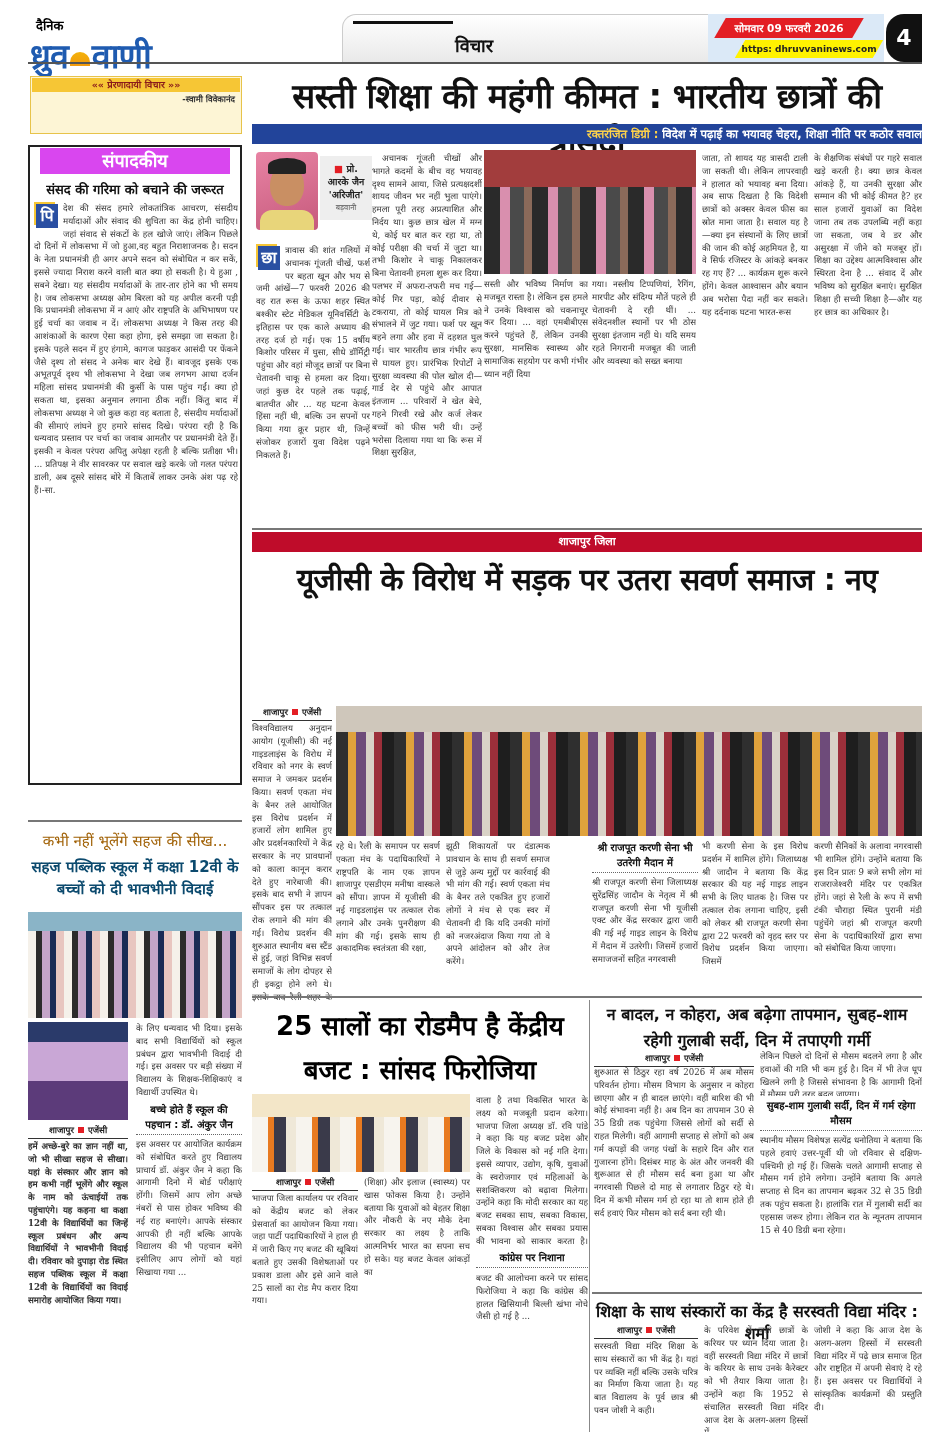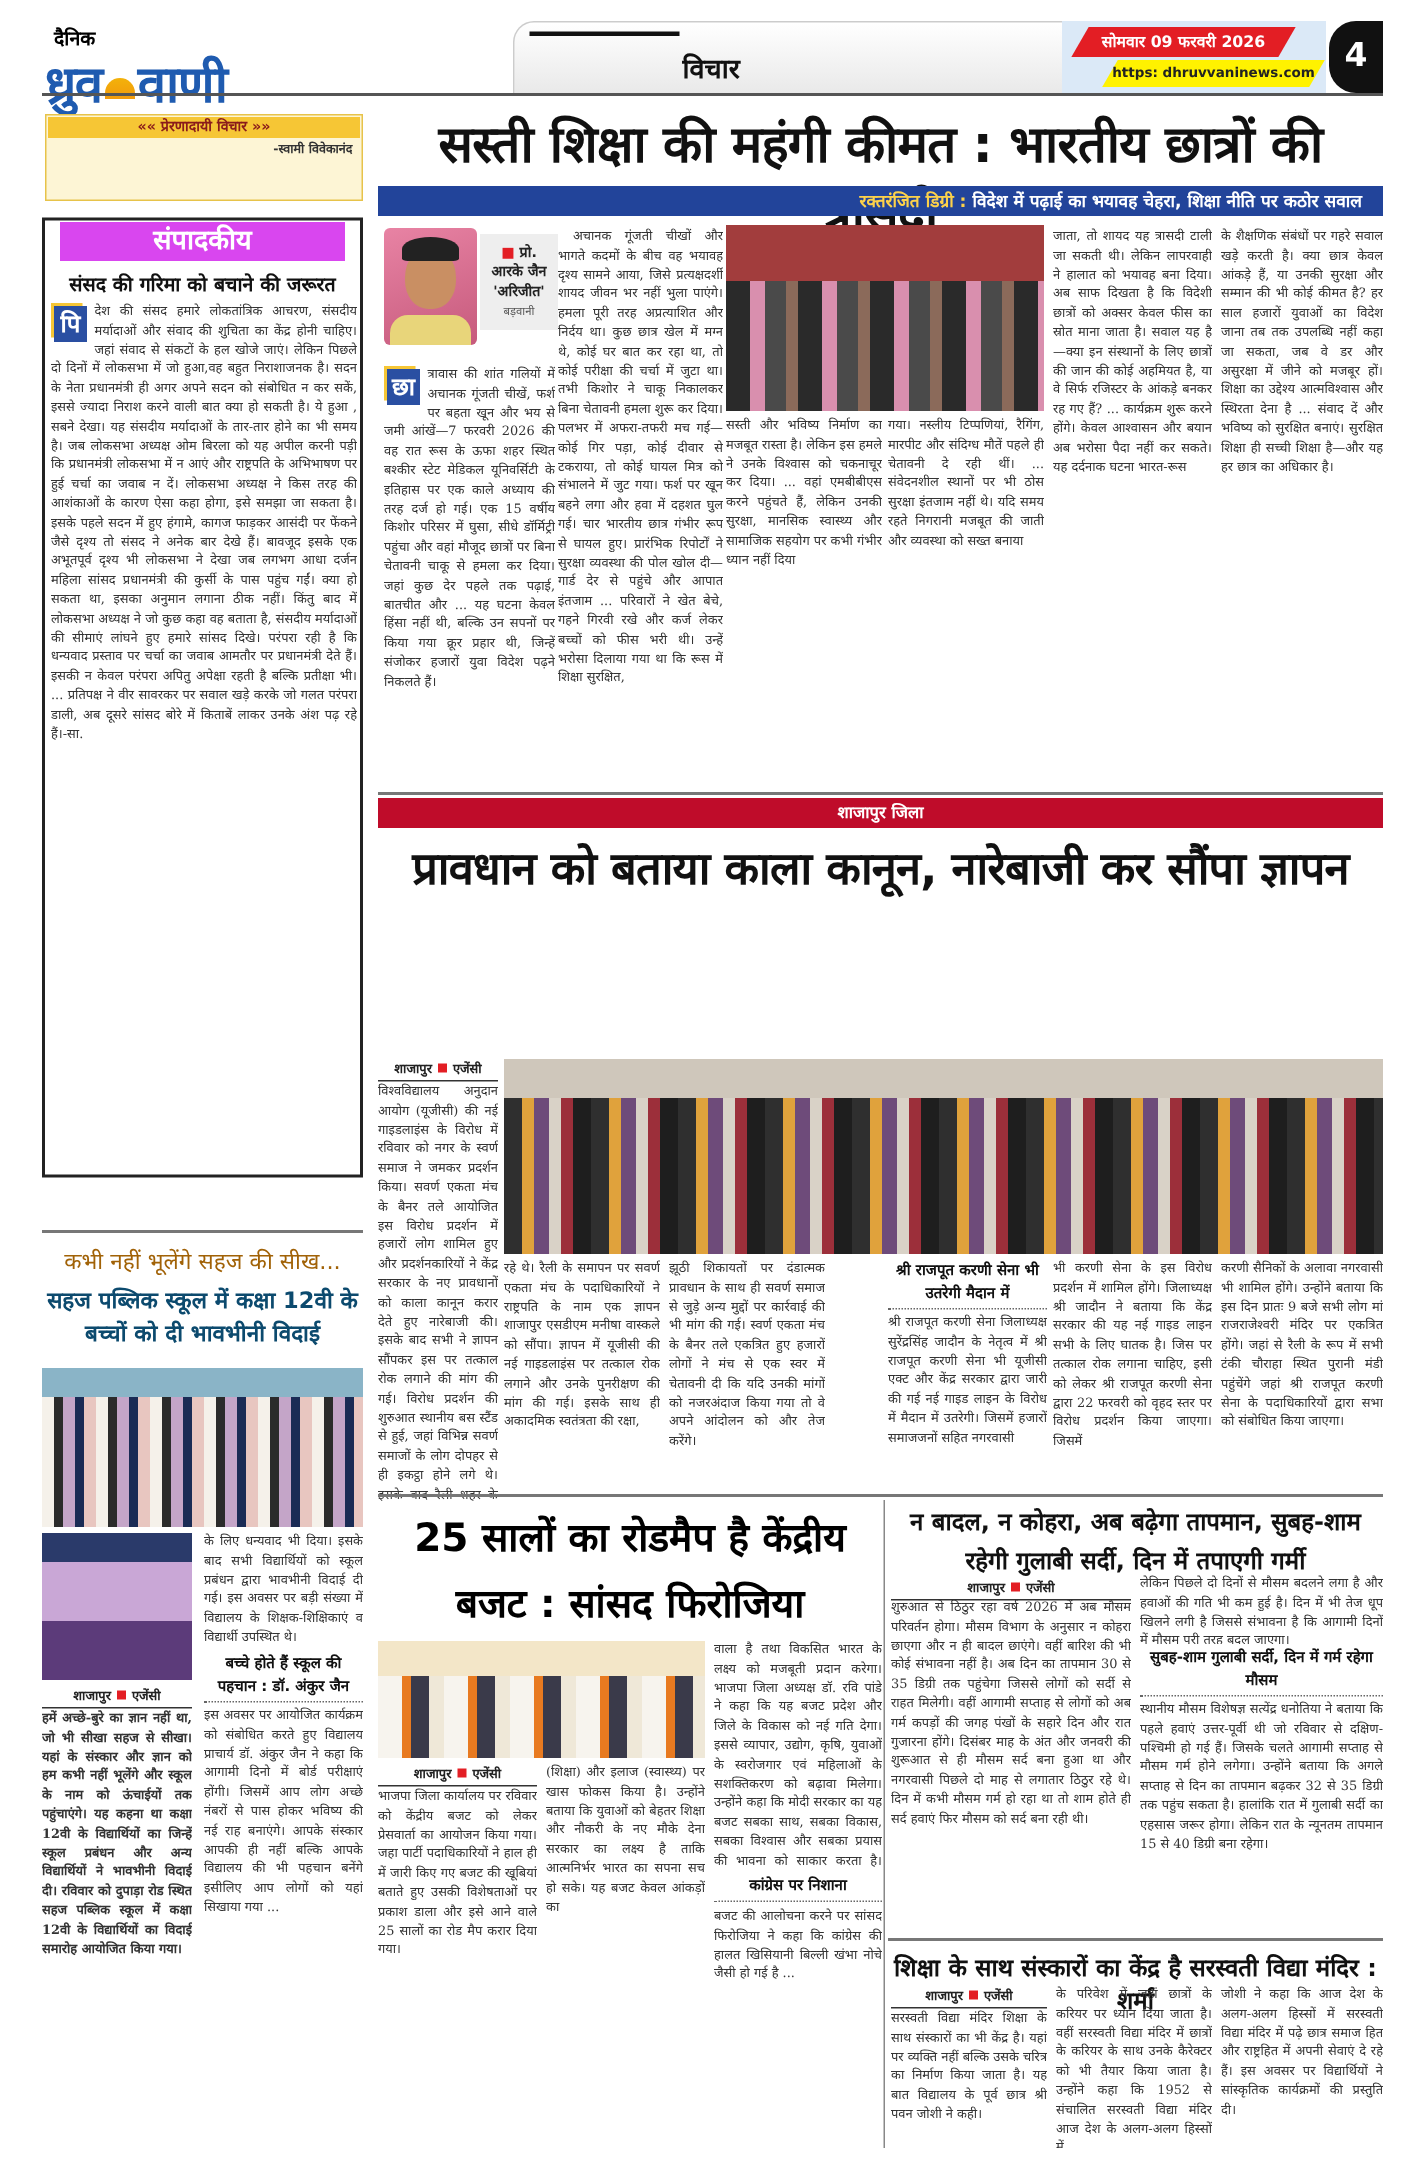--- a/index.html
+++ b/index.html
@@ -26,21 +26,21 @@
 .thought .hd{background:#f6c635;color:#8a1b1b;font-size:9.5px;font-weight:bold;text-align:center;height:14px;line-height:14px;margin:1px}
 .thought .bd{font-size:8.4px;line-height:12px;padding:2px 4px;color:#333;text-indent:12px}
 .thought .au{font-size:8.4px;text-align:right;padding-right:6px;font-weight:bold;color:#333}
 
 .edit-box{left:28px;top:145px;width:214px;height:640px;border:2px solid #222}
 .edit-hd{left:40px;top:148px;width:190px;height:26px;background:#d946ef;color:#fff;font-size:18px;font-weight:bold;text-align:center;line-height:26px}
 .edit-title{left:32px;top:180px;width:206px;font-size:13px;font-weight:bold;text-align:center;color:#111}
 .dropcap{width:22px;height:24px;background:#2a4fa2;color:#fff;font-weight:bold;font-size:16px;text-align:center;line-height:24px;box-shadow:-3px -3px 0 #f6c635;float:left;margin:2px 5px 0 2px}
 
 .h1{left:252px;top:72px;width:670px;font-size:34px;font-weight:bold;color:#111;text-align:center;letter-spacing:-0.5px}
-.subbar{left:252px;top:124px;width:670px;height:20px;background:#22449a;color:#fff;font-size:11.5px;font-weight:bold;text-align:right;padding-right:14px;line-height:20px}
+.subbar{left:252px;top:124px;width:670px;height:20px;background:#22449a;color:#fff;font-size:11.5px;font-weight:bold;text-align:right;padding-right:0;line-height:20px}
 .subbar .tag{color:#fcd14b}
 .author-photo{left:256px;top:152px;width:62px;height:78px;background:linear-gradient(160deg,#e883a4,#c65a7c);border-radius:4px;overflow:hidden}
 .author-photo .face{position:absolute;left:14px;top:12px;width:34px;height:42px;background:#c98f63;border-radius:50% 50% 45% 45%}
 .author-photo .hair{position:absolute;left:12px;top:6px;width:38px;height:16px;background:#222;border-radius:50% 50% 10% 10%}
 .author-photo .shirt{position:absolute;left:4px;top:58px;width:54px;height:24px;background:#e8d57a;border-radius:12px 12px 0 0}
 .author-name{left:320px;top:156px;width:52px;background:#eee;text-align:center;font-size:9.5px;font-weight:bold;line-height:13px;padding:6px 0}
 .author-name .pl{font-size:7.5px;font-weight:normal;color:#555}
 .photo{background:#888;overflow:hidden}
 .crowd{background:repeating-linear-gradient(90deg,#3a3a3a 0 14px,#6e6e6e 14px 22px,#b7a099 22px 30px,#2b2b2b 30px 42px)}
 .divider{height:3px;background:#777}
@@ -112,21 +112,21 @@
 <div class="abs txt" style="left:372px;top:152px;width:110px;height:374px;overflow:hidden;text-indent:10px">अचानक गूंजती चीखों और भागते कदमों के बीच वह भयावह दृश्य सामने आया, जिसे प्रत्यक्षदर्शी शायद जीवन भर नहीं भुला पाएंगे। हमला पूरी तरह अप्रत्याशित और निर्दय था। कुछ छात्र खेल में मग्न थे, कोई घर बात कर रहा था, तो कोई परीक्षा की चर्चा में जुटा था। तभी किशोर ने चाकू निकालकर बिना चेतावनी हमला शुरू कर दिया। पलभर में अफरा-तफरी मच गई—कोई गिर पड़ा, कोई दीवार से टकराया, तो कोई घायल मित्र को संभालने में जुट गया। फर्श पर खून बहने लगा और हवा में दहशत घुल गई। चार भारतीय छात्र गंभीर रूप से घायल हुए। प्रारंभिक रिपोर्टों ने सुरक्षा व्यवस्था की पोल खोल दी—गार्ड देर से पहुंचे और आपात इंतजाम ... परिवारों ने खेत बेचे, गहने गिरवी रखे और कर्ज लेकर बच्चों को फीस भरी थी। उन्हें भरोसा दिलाया गया था कि रूस में शिक्षा सुरक्षित,</div>
 <div class="abs photo crowd" style="left:484px;top:150px;width:212px;height:124px;background:linear-gradient(180deg,#a23d3d 0 30%,transparent 30%),repeating-linear-gradient(90deg,#2a2a2a 0 16px,#d98fae 16px 26px,#4a4a4a 26px 40px,#8b6a5a 40px 48px)"></div>
 <div class="abs txt" style="left:484px;top:278px;width:104px;height:248px;overflow:hidden">सस्ती और भविष्य निर्माण का मजबूत रास्ता है। लेकिन इस हमले ने उनके विश्वास को चकनाचूर कर दिया। ... वहां एमबीबीएस करने पहुंचते हैं, लेकिन उनकी सुरक्षा, मानसिक स्वास्थ्य और सामाजिक सहयोग पर कभी गंभीर ध्यान नहीं दिया</div>
 <div class="abs txt" style="left:592px;top:278px;width:104px;height:248px;overflow:hidden">गया। नस्लीय टिप्पणियां, रैगिंग, मारपीट और संदिग्ध मौतें पहले ही चेतावनी दे रही थीं। ... संवेदनशील स्थानों पर भी ठोस सुरक्षा इंतजाम नहीं थे। यदि समय रहते निगरानी मजबूत की जाती और व्यवस्था को सख्त बनाया</div>
 <div class="abs txt" style="left:702px;top:152px;width:106px;height:374px;overflow:hidden">जाता, तो शायद यह त्रासदी टाली जा सकती थी। लेकिन लापरवाही ने हालात को भयावह बना दिया। अब साफ दिखता है कि विदेशी छात्रों को अक्सर केवल फीस का स्रोत माना जाता है। सवाल यह है—क्या इन संस्थानों के लिए छात्रों की जान की कोई अहमियत है, या वे सिर्फ रजिस्टर के आंकड़े बनकर रह गए हैं? ... कार्यक्रम शुरू करने होंगे। केवल आश्वासन और बयान अब भरोसा पैदा नहीं कर सकते। यह दर्दनाक घटना भारत-रूस</div>
 <div class="abs txt" style="left:814px;top:152px;width:108px;height:374px;overflow:hidden">के शैक्षणिक संबंधों पर गहरे सवाल खड़े करती है। क्या छात्र केवल आंकड़े हैं, या उनकी सुरक्षा और सम्मान की भी कोई कीमत है? हर साल हजारों युवाओं का विदेश जाना तब तक उपलब्धि नहीं कहा जा सकता, जब वे डर और असुरक्षा में जीने को मजबूर हों। शिक्षा का उद्देश्य आत्मविश्वास और स्थिरता देना है ... संवाद दें और भविष्य को सुरक्षित बनाएं। सुरक्षित शिक्षा ही सच्ची शिक्षा है—और यह हर छात्र का अधिकार है।</div>
 <div class="abs divider" style="left:252px;top:528px;width:670px;height:2px"></div>
 
 <div class="abs region-bar">शाजापुर जिला</div>
 <div class="abs h2">
-  <div>प्रावधान को बताया काला कानून, नारेबाजी कर सौंपा ज्ञापन</div>
+  <div>यूजीसी के विरोध में सड़क पर उतरा सवर्ण समाज : नए</div>
 </div>
 <div class="abs" style="left:252px;top:706px;width:80px">
   <div class="dateline"><span>शाजापुर</span><span class="sq"></span><span>एजेंसी</span></div>
 </div>
 <div class="abs txt" style="left:252px;top:722px;width:80px;height:280px;overflow:hidden">विश्वविद्यालय अनुदान आयोग (यूजीसी) की नई गाइडलाइंस के विरोध में रविवार को नगर के स्वर्ण समाज ने जमकर प्रदर्शन किया। सवर्ण एकता मंच के बैनर तले आयोजित इस विरोध प्रदर्शन में हजारों लोग शामिल हुए और प्रदर्शनकारियों ने केंद्र सरकार के नए प्रावधानों को काला कानून करार देते हुए नारेबाजी की। इसके बाद सभी ने ज्ञापन सौंपकर इस पर तत्काल रोक लगाने की मांग की गई। विरोध प्रदर्शन की शुरुआत स्थानीय बस स्टैंड से हुई, जहां विभिन्न सवर्ण समाजों के लोग दोपहर से ही इकट्ठा होने लगे थे। इसके बाद रैली शहर के प्रमुख मार्गों से होते हुए बस स्टैंड तक पहुंची। रैली में युवा, बुजुर्ग और प्रबुद्धजन हाथों में तख्तियां लिए यूजीसी एक्ट के विरोध में नारे लगा</div>
 <div class="abs photo" style="left:336px;top:706px;width:586px;height:130px;background:linear-gradient(180deg,#cfc7bb 0 20%,transparent 20%),repeating-linear-gradient(90deg,#2f2f2f 0 12px,#e0a23c 12px 20px,#6e4b7a 20px 30px,#d9d2c7 30px 38px,#9c2f3a 38px 46px,#1e1e1e 46px 58px)"></div>
 <div class="abs txt" style="left:336px;top:840px;width:104px;height:158px;overflow:hidden">रहे थे। रैली के समापन पर सवर्ण एकता मंच के पदाधिकारियों ने राष्ट्रपति के नाम एक ज्ञापन शाजापुर एसडीएम मनीषा वास्कले को सौंपा। ज्ञापन में यूजीसी की नई गाइडलाइंस पर तत्काल रोक लगाने और उनके पुनरीक्षण की मांग की गई। इसके साथ ही अकादमिक स्वतंत्रता की रक्षा,</div>
 <div class="abs txt" style="left:446px;top:840px;width:104px;height:158px;overflow:hidden">झूठी शिकायतों पर दंडात्मक प्रावधान के साथ ही सवर्ण समाज से जुड़े अन्य मुद्दों पर कार्रवाई की भी मांग की गई। स्वर्ण एकता मंच के बैनर तले एकत्रित हुए हजारों लोगों ने मंच से एक स्वर में चेतावनी दी कि यदि उनकी मांगों को नजरअंदाज किया गया तो वे अपने आंदोलन को और तेज करेंगे।</div>
 <div class="abs" style="left:592px;top:840px;width:106px">
   <div class="subhd">श्री राजपूत करणी सेना भी उतरेगी मैदान में</div>

